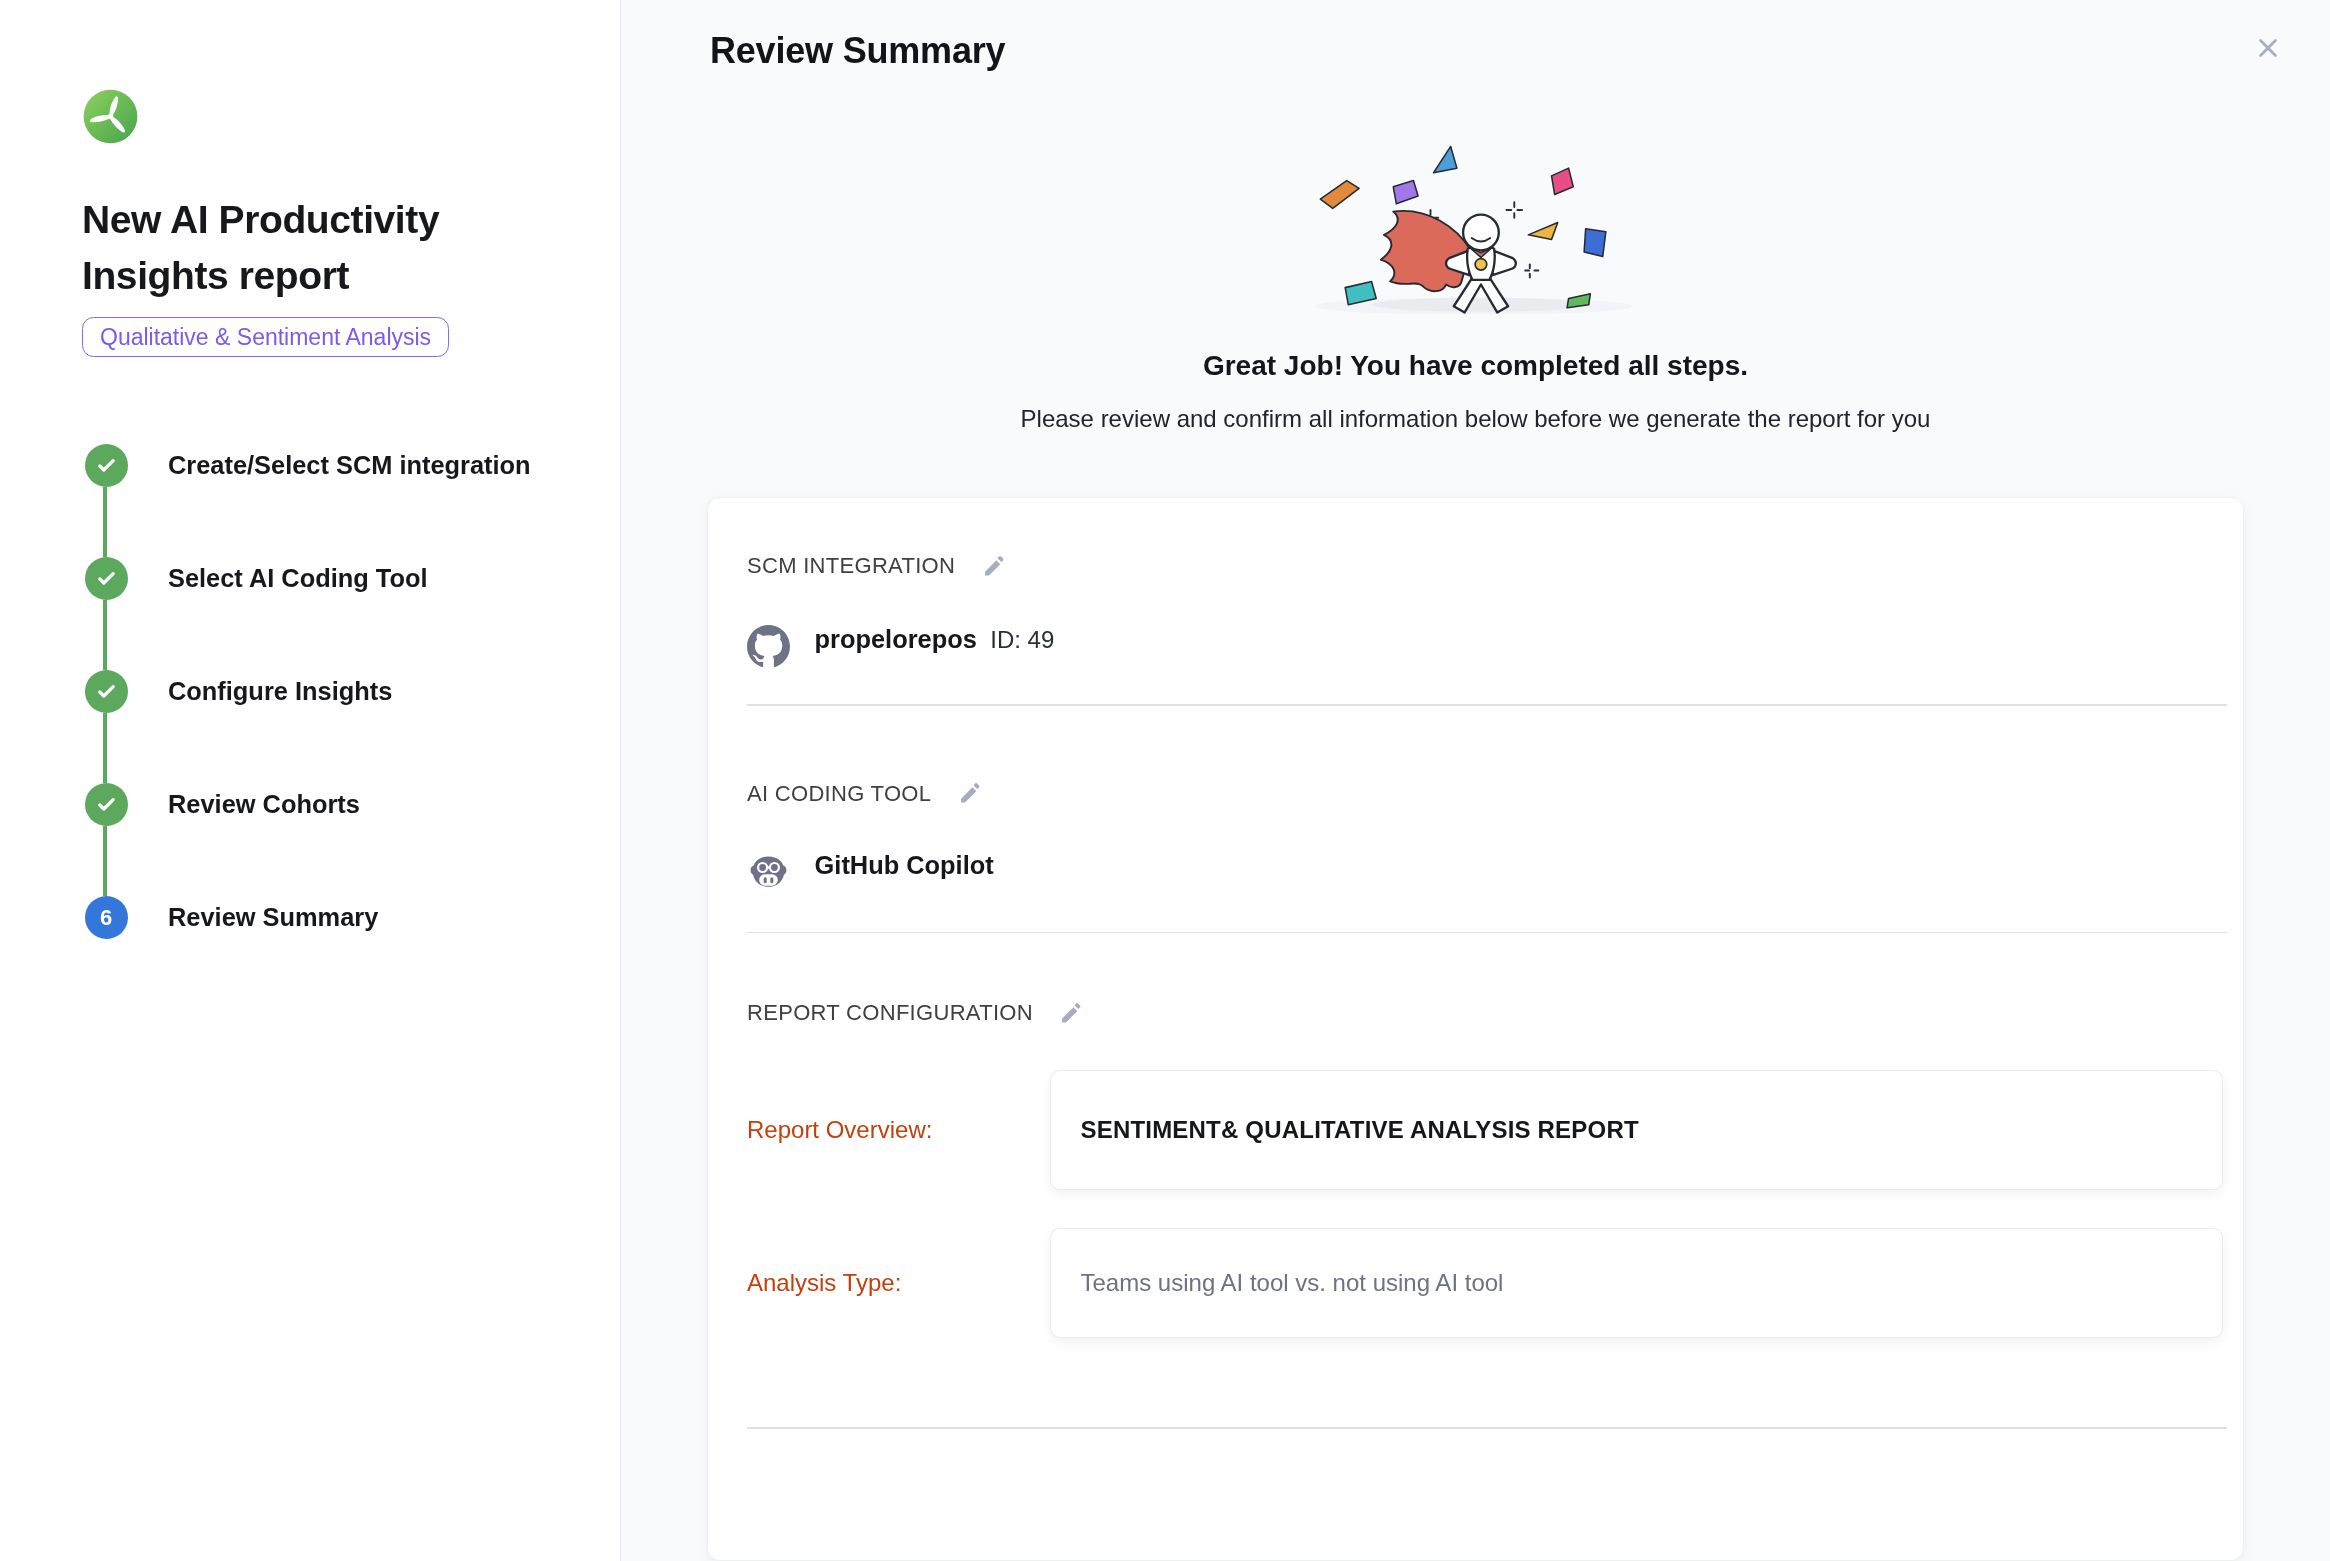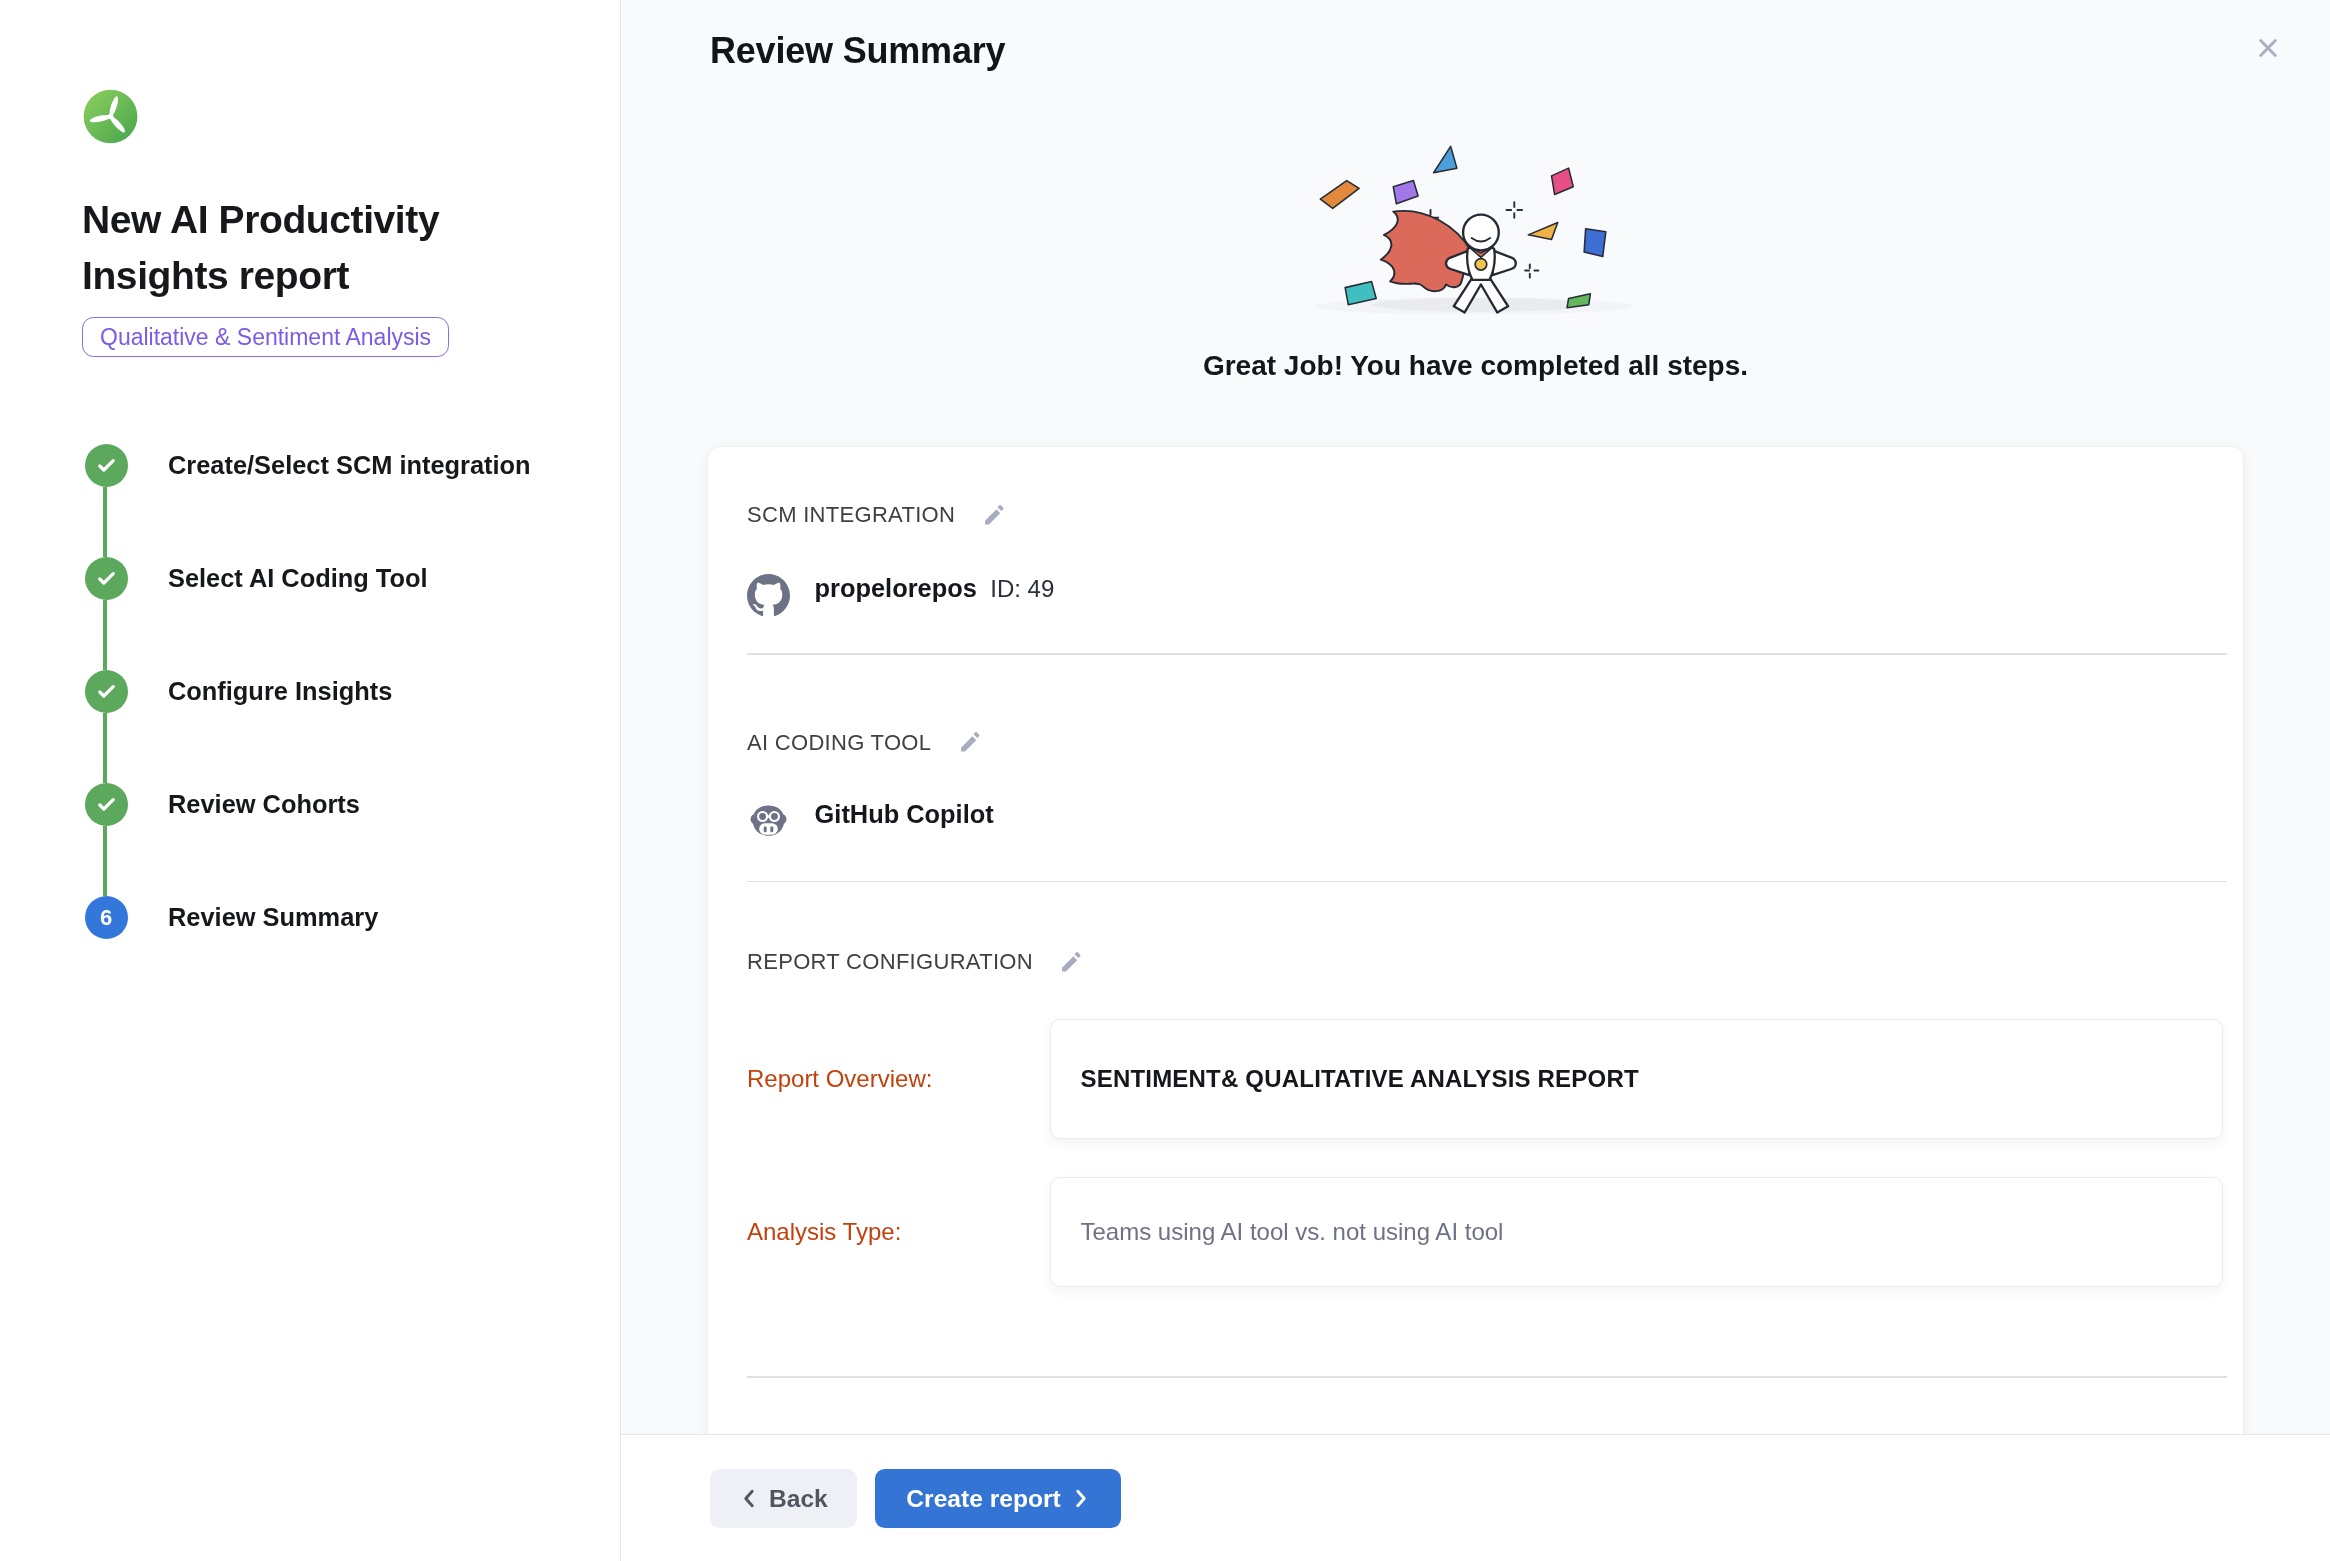--- a/index.html
+++ b/index.html
@@ -177,20 +177,21 @@
           <path d="M220 148 C218 162 220 176 226 188 L248 188 C254 176 256 162 254 148 C244 142 230 142 220 148 Z" fill="#fff" stroke="#252A33" stroke-width="3" stroke-linejoin="round"></path>
 
           <path d="M222 146 L237 159 L252 146 L237 153 Z" fill="#DB6A5B" stroke="#252A33" stroke-width="2" stroke-linejoin="round"></path>
           <circle cx="237" cy="168" r="7.5" fill="#EEC54A" stroke="#252A33" stroke-width="2.2"></circle>
 
           <circle cx="237" cy="127" r="23" fill="#fff" stroke="#252A33" stroke-width="3"></circle>
           <path d="M225 134 Q237 143 249 134" fill="none" stroke="#252A33" stroke-width="2.4" stroke-linecap="round"></path>
         </svg>
 
         <div class="hero-heading">Great Job! You have completed all steps.</div>
+        <div class="hero-subheading">Please review and confirm all information below before we generate the report for you</div>
       </div>
 
       <div class="summary-card">
 
         <div class="section-head first">
           <span class="section-label">SCM INTEGRATION</span>
           <button class="edit-btn" aria-label="Edit SCM integration">
             <svg width="24.6" height="24.6" viewBox="0 0 24 24">
                 <path d="M14.06 6.19l3.75 3.75L6.75 21H3v-3.75L14.06 6.19zM17.66 2c-.25 0-.51.1-.7.29l-1.83 1.83 3.75 3.75 1.83-1.83c.39-.39.39-1.02 0-1.41l-2.34-2.34c-.2-.2-.45-.29-.71-.29z" fill="#A7ACBE"></path>
               </svg>
@@ -251,29 +252,15 @@
           <span class="field-label">Analysis Type:</span>
           <div class="field-box short">
             <span class="field-value-muted">Teams using AI tool vs. not using AI tool</span>
           </div>
         </div>
 
         <div class="divider d3"></div>
       </div>
     </div>
 
-    <div class="footer">
-      <button class="btn btn-back">
-        <svg width="18" height="21" viewBox="0 0 22 26">
-            <path d="M15 4 L7 13 L15 22" fill="none" stroke="#4F565F" stroke-width="3.6" stroke-linecap="round" stroke-linejoin="round"></path>
-          </svg>
-        <span>Back</span>
-      </button>
-      <button class="btn btn-create">
-        <span>Create report</span>
-        <svg width="18" height="21" viewBox="0 0 22 26">
-            <path d="M7 4 L15 13 L7 22" fill="none" stroke="#ffffff" stroke-width="3.6" stroke-linecap="round" stroke-linejoin="round"></path>
-          </svg>
-      </button>
-    </div>
   </section>
 </div>
 
 
 </body></html>

